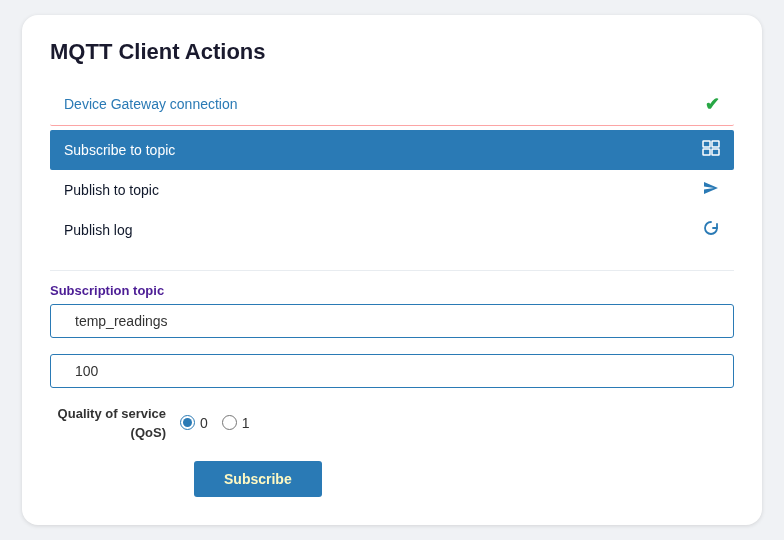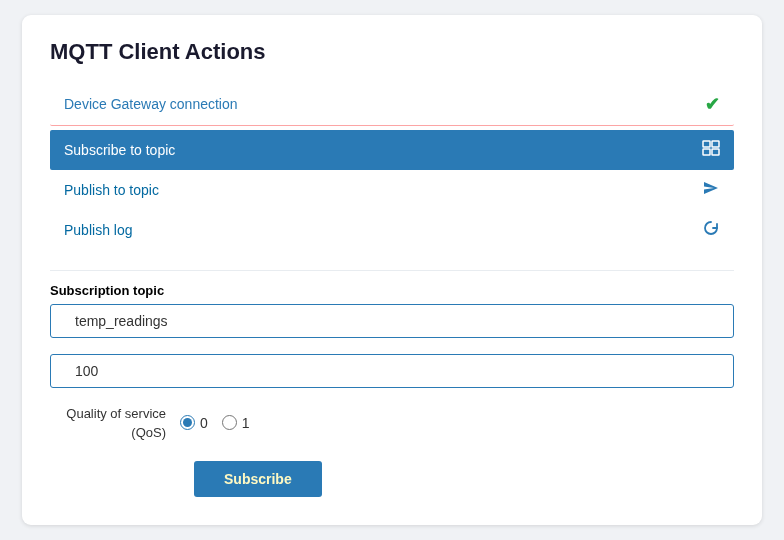--- a/index.html
+++ b/index.html
@@ -7,21 +7,21 @@
       font-family: -apple-system, BlinkMacSystemFont, 'Segoe UI', Arial, sans-serif;
       background: #f0f2f5;
       display: flex;
       justify-content: center;
       align-items: center;
       min-height: 540px;
       width: 784px;
     }
     .card {
       background: #fff;
-      border-radius: 9px;
+      border-radius: 16px;
       padding: 24px 28px 28px 28px;
       width: 740px;
       box-shadow: 0 1px 4px rgba(0,0,0,0.12);
     }
     .page-title {
       font-size: 22px;
       font-weight: 700;
       color: #1a1a2e;
       margin-bottom: 18px;
     }
@@ -35,21 +35,21 @@
       justify-content: space-between;
       padding: 10px 14px;
       cursor: pointer;
       border-radius: 2px;
     }
     .menu-item.active {
       background: #2a7ab5;
     }
     .menu-item .item-label {
       font-size: 14px;
-      color: #0369a1;
+      color: #0f172a;
     }
     .menu-item.active .item-label {
       color: #fff;
     }
     .menu-item .item-icon {
       font-size: 16px;
       color: #2a7ab5;
     }
     .menu-item.active .item-icon {
       color: #fff;
@@ -70,21 +70,21 @@
 
     .form-section {
       padding: 4px 0 0 0;
     }
     .form-group {
       margin-bottom: 16px;
     }
     .form-label {
       font-size: 13px;
       font-weight: 600;
-      color: #000000;
+      color: #4c1d95;
       margin-bottom: 6px;
       display: block;
     }
     .form-input {
       width: 100%;
       border: 1.5px solid #2a7ab5;
       border-radius: 3px;
       padding: 8px 24px;
       font-size: 14px;
       color: #333;
@@ -114,21 +114,21 @@
       margin-bottom: 20px;
     }
     .qos-label-col {
       width: 130px;
       min-width: 130px;
       text-align: right;
       padding-right: 14px;
     }
     .qos-label {
       font-size: 13px;
-      font-weight: 400;
+      font-weight: 700;
       color: #333;
       line-height: 1.3;
     }
     .qos-options {
       display: flex;
       align-items: center;
       gap: 14px;
     }
     .qos-option {
       display: flex;

